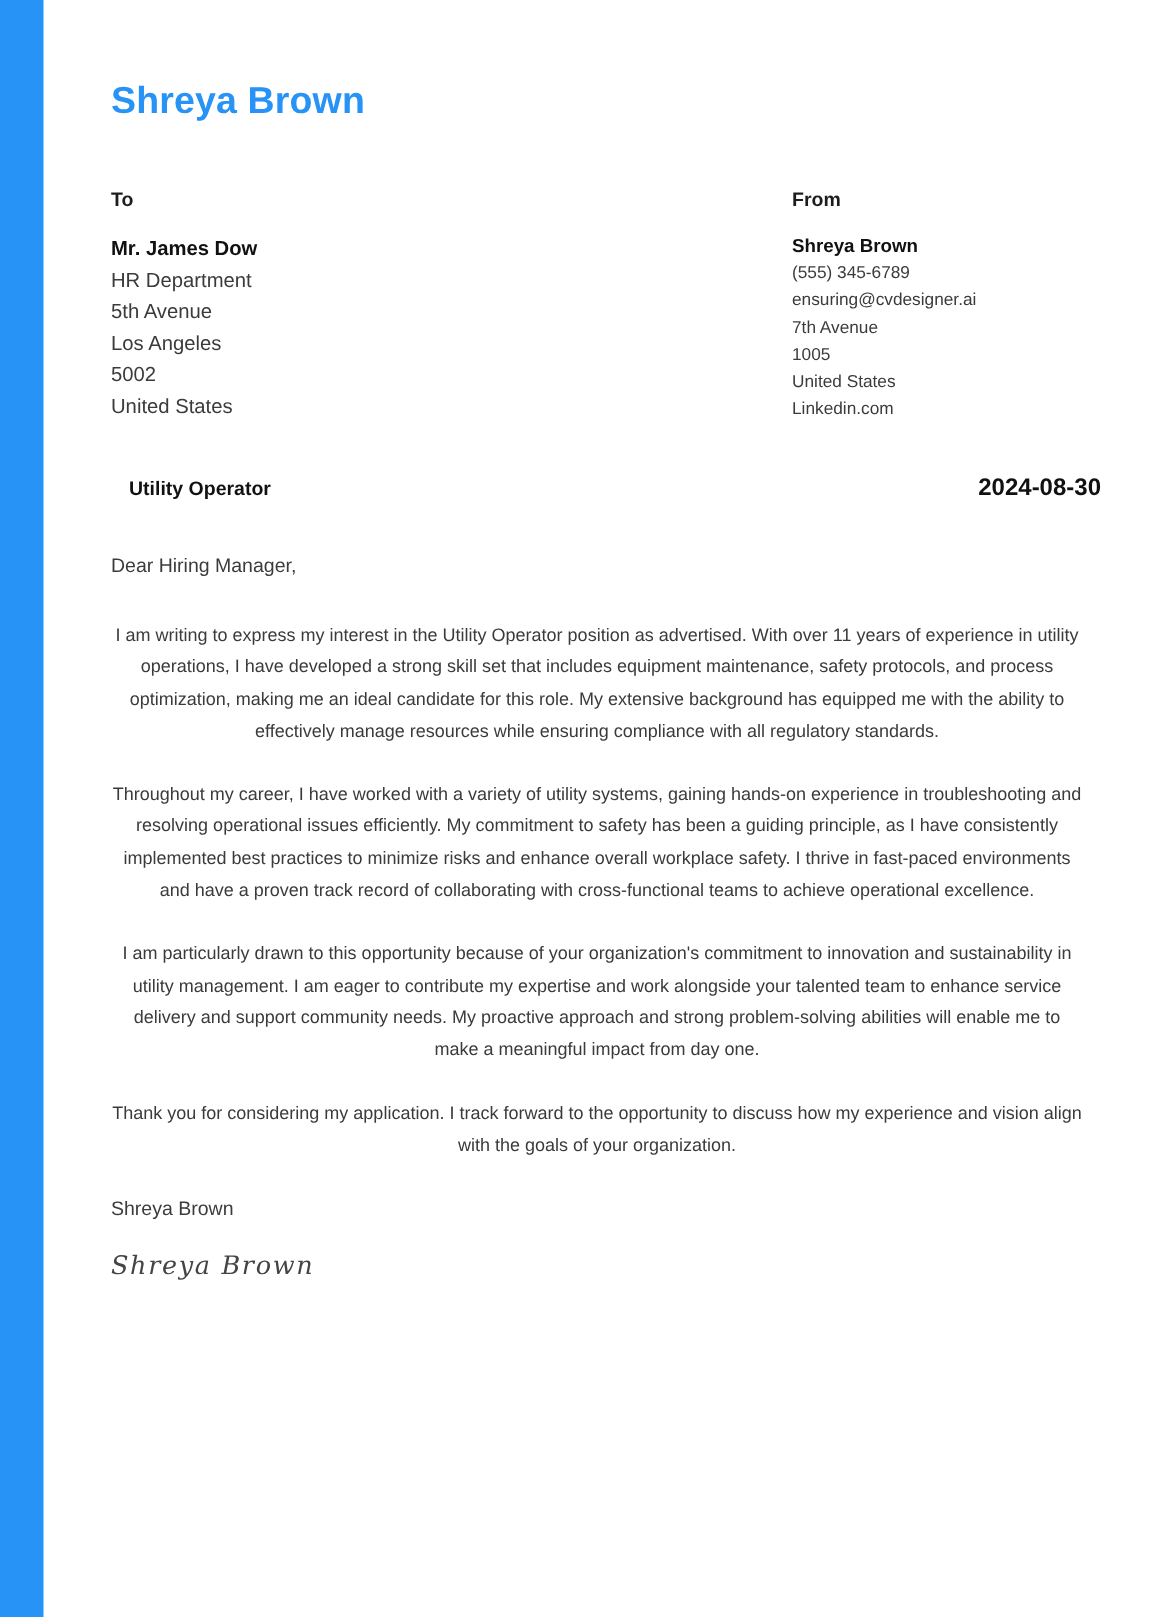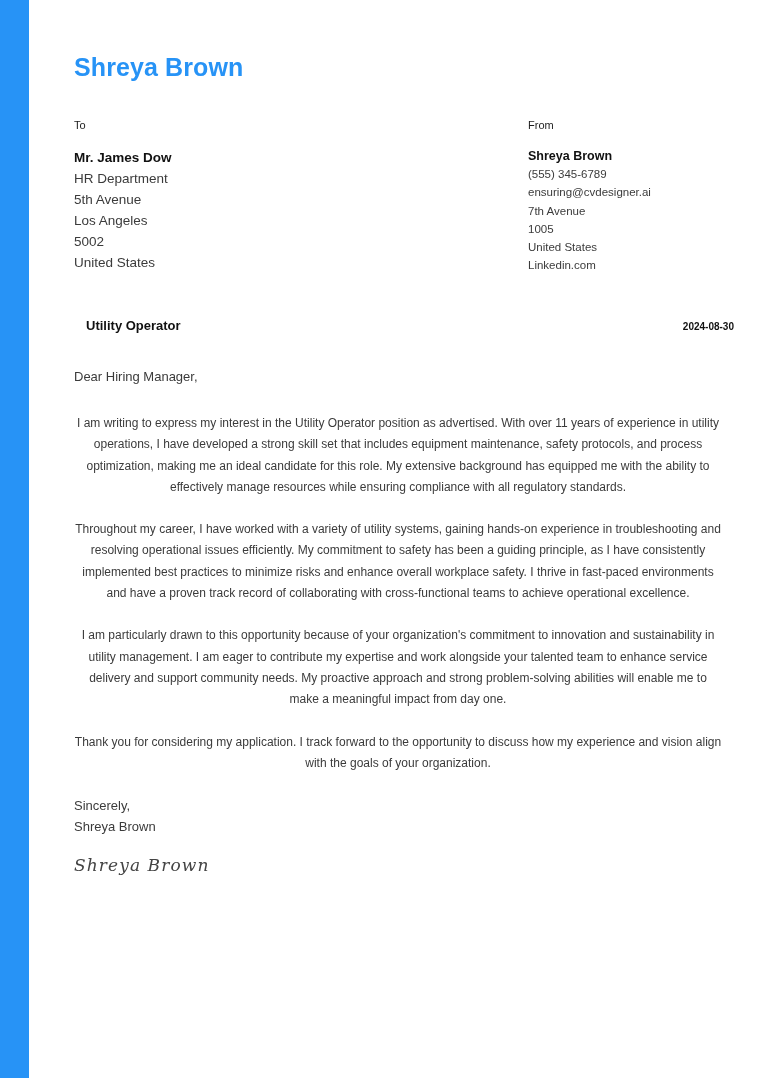--- a/index.html
+++ b/index.html
@@ -56,25 +56,25 @@
 
   
   .addr-block {
     position: absolute;
     top: 118px;
   }
   .addr-to   { left: 0px;   width: 330px; }
   .addr-from { left: 454px; width: 200px; }
 
   .addr-heading {
-    font-size: 11px;
-    font-weight: normal;
+    font-size: 13px;
+    font-weight: bold;
     color: #1d1d1d;
     line-height: 14px;
-    margin: 0 0 15px 0;
+    margin: 8px 0 15px 0;
   }
   .addr-line {
     color: #3b3b3b;
     margin: 0;
   }
   .addr-to .addr-line {
     font-size: 13.5px;
     line-height: 21px;
   }
   .addr-from .addr-line {
@@ -98,21 +98,21 @@
     align-items: baseline;
     justify-content: space-between;
   }
   #subject-title {
     font-size: 13px;
     font-weight: bold;
     color: #111111;
     line-height: 16px;
   }
   #subject-date {
-    font-size: 10px;
+    font-size: 16px;
     font-weight: bold;
     color: #111111;
     line-height: 16px;
   }
 
   
   #letter-body {
     position: absolute;
     left: 0;
     top: 366px;
@@ -187,20 +187,19 @@
     </div>
 
     <div id="letter-body">
       <p class="salutation">Dear Hiring Manager,</p>
       <p class="body-paragraph">I am writing to express my interest in the Utility Operator position as advertised. With over 11 years of experience in utility operations, I have developed a strong skill set that includes equipment maintenance, safety protocols, and process optimization, making me an ideal candidate for this role. My extensive background has equipped me with the ability to effectively manage resources while ensuring compliance with all regulatory standards.</p>
       <p class="body-paragraph">Throughout my career, I have worked with a variety of utility systems, gaining hands-on experience in troubleshooting and resolving operational issues efficiently. My commitment to safety has been a guiding principle, as I have consistently implemented best practices to minimize risks and enhance overall workplace safety. I thrive in fast-paced environments and have a proven track record of collaborating with cross-functional teams to achieve operational excellence.</p>
       <p class="body-paragraph">I am particularly drawn to this opportunity because of your organization's commitment to innovation and sustainability in utility management. I am eager to contribute my expertise and work alongside your talented team to enhance service delivery and support community needs. My proactive approach and strong problem-solving abilities will enable me to make a meaningful impact from day one.</p>
       <p class="body-paragraph">Thank you for considering my application. I track forward to the opportunity to discuss how my experience and vision align with the goals of your organization.</p>
 
       <div id="closing-block">
-        <p class="closing-line">Sincerely,</p>
         <p class="closing-line">Shreya Brown</p>
         <div id="signature">Shreya Brown</div>
       </div>
     </div>
 
   </div>
 </div>
 
 </body></html>

